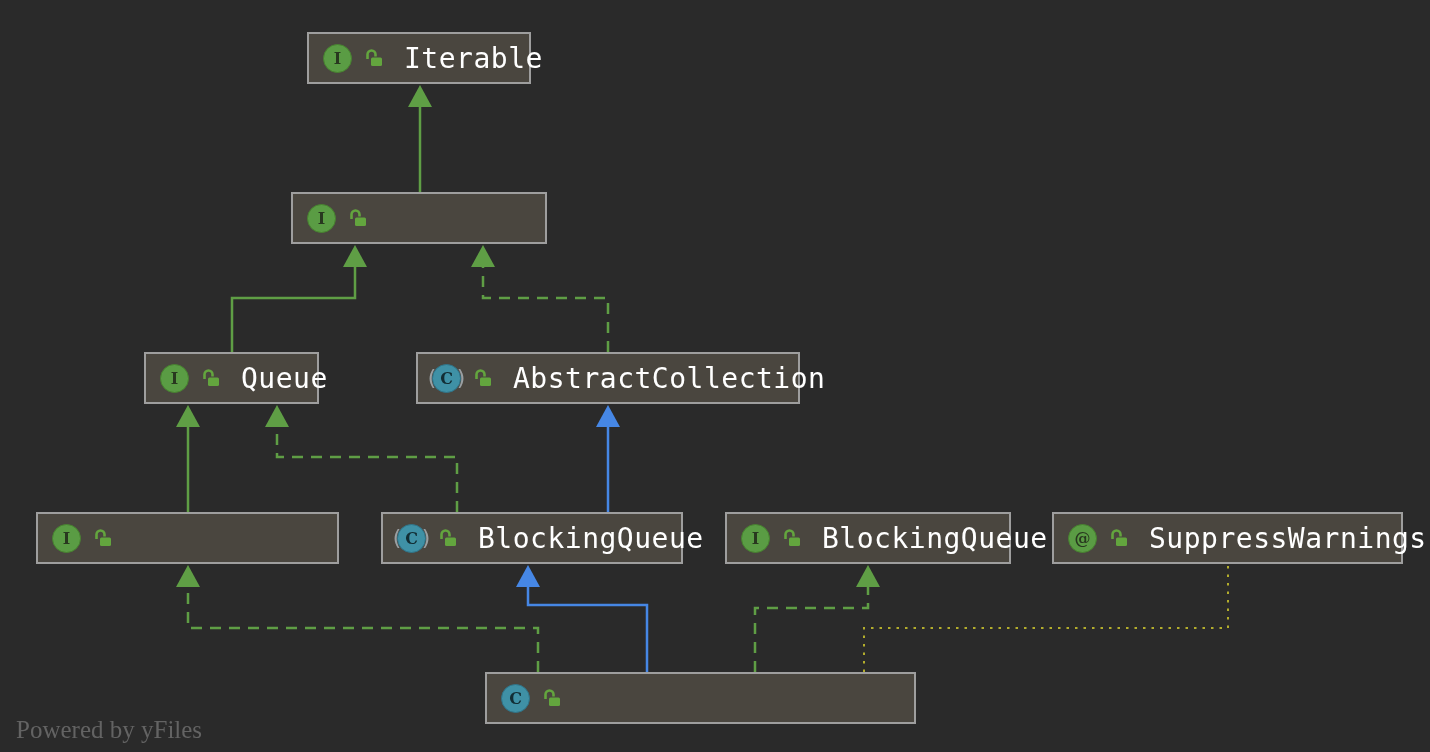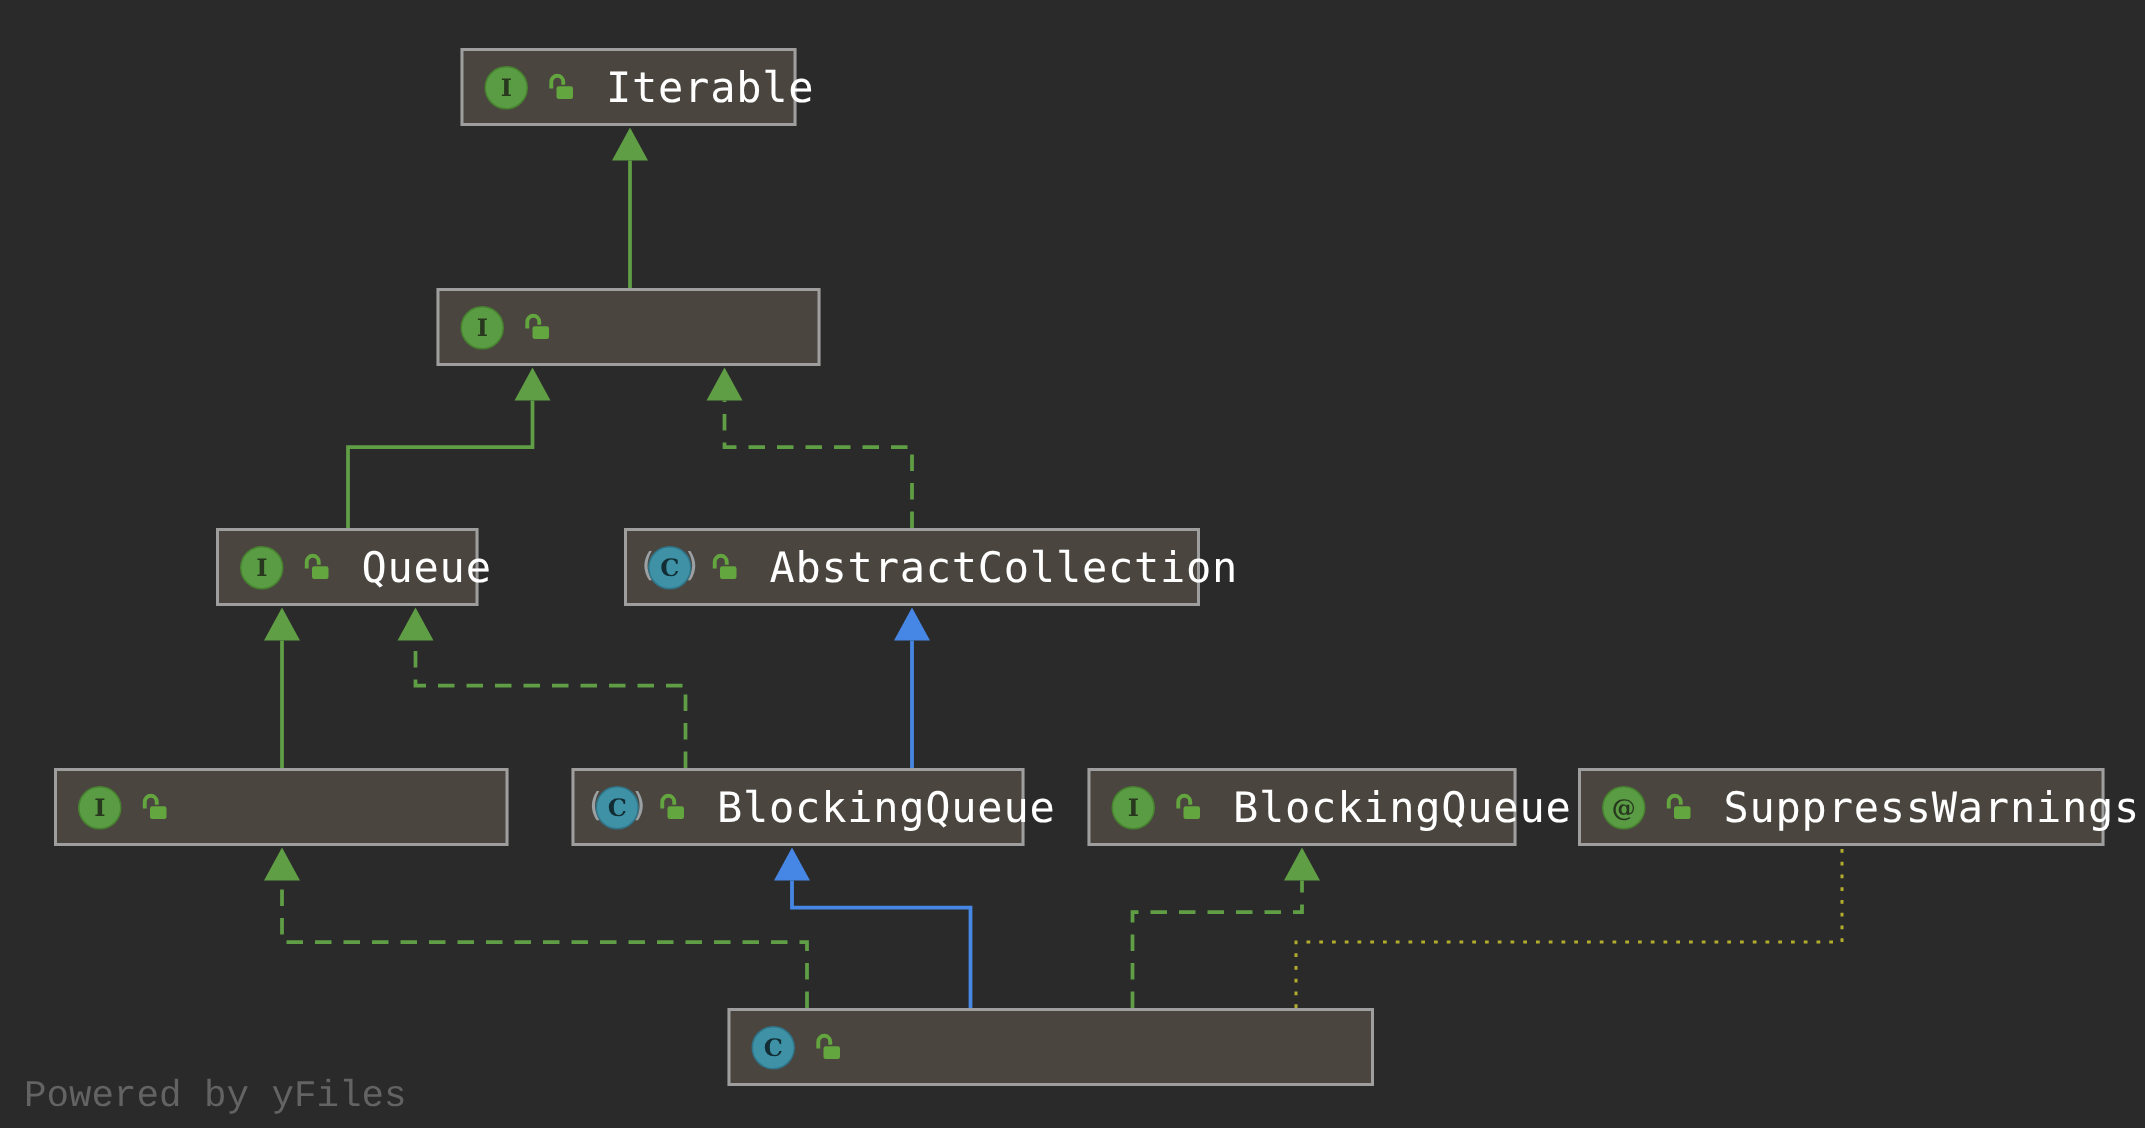--- a/index.html
+++ b/index.html
@@ -35,21 +35,21 @@
   }
   .badge.abstract-class::before{content:"(";left:-8px;}
   .badge.abstract-class::after{content:")";right:-8px;}
   .lock{margin-left:12px;flex:0 0 auto;display:flex;align-items:center;}
   .label{
     margin-left:20px;font-size:28px;color:#ffffff;white-space:nowrap;
     letter-spacing:0.5px;
   }
   .watermark{
     position:absolute;left:16px;top:716px;
-    font-family:Liberation Mono, monospace;font-size:25px;color:#636363;
+    font-family:Liberation Serif, serif;font-size:25px;color:#636363;
   }
 </style>
 </head>
 <body>
 
 <div class="canvas">
 
   <svg class="edges" width="1430" height="752" viewBox="0 0 1430 752">
 
     <g>

